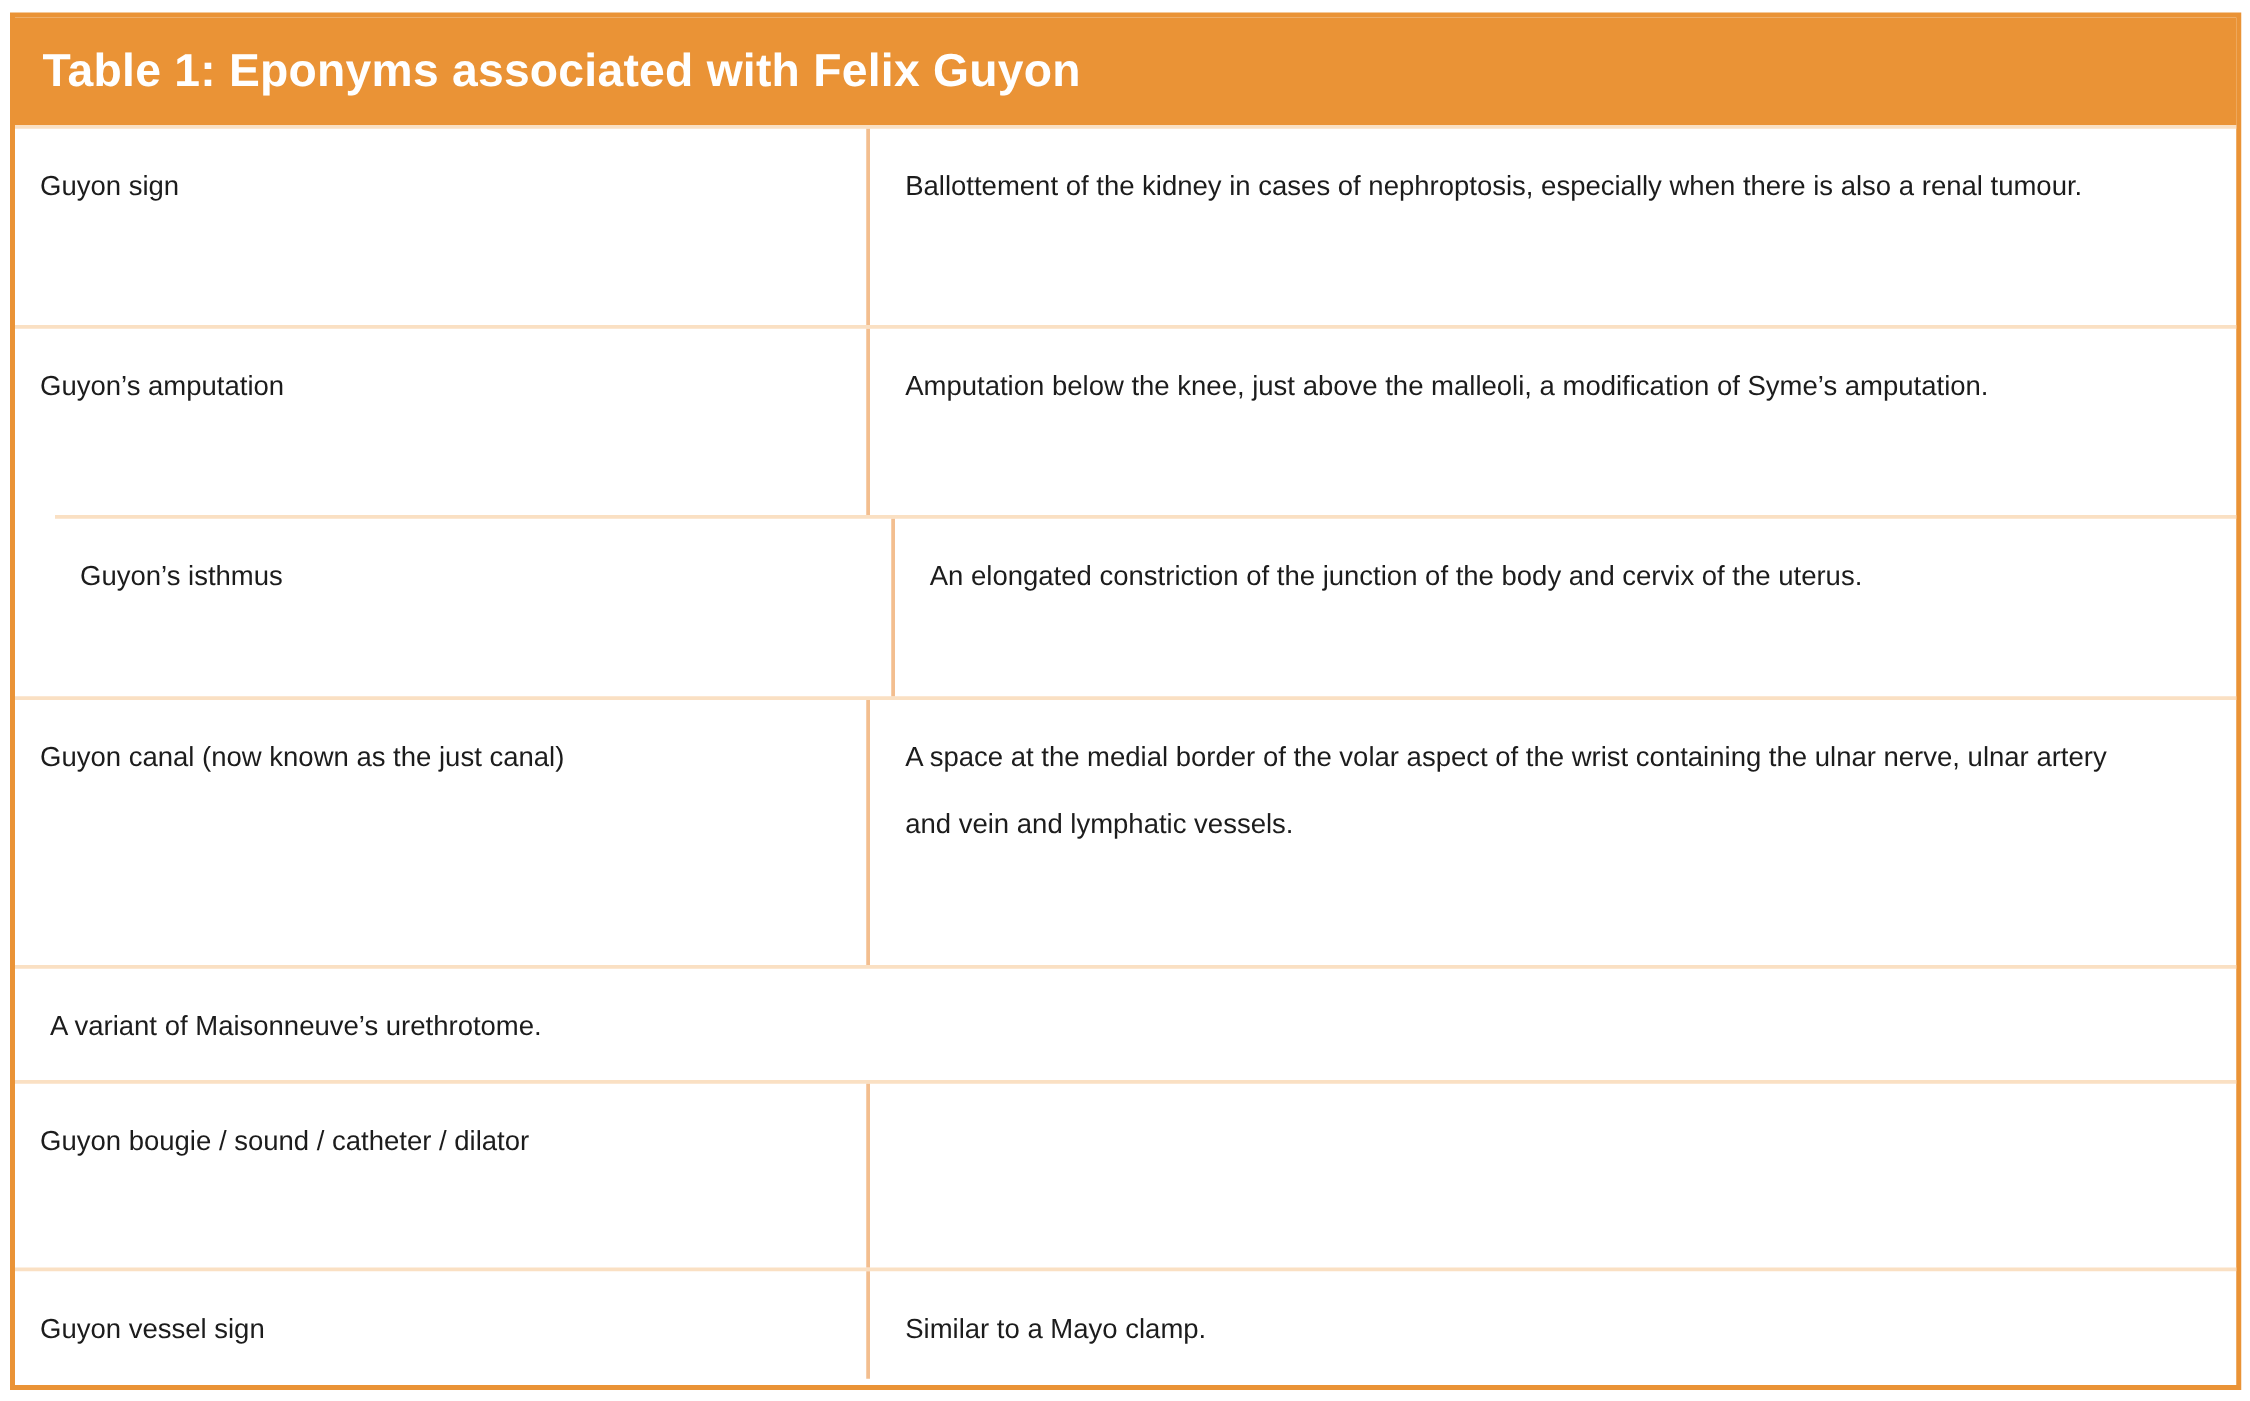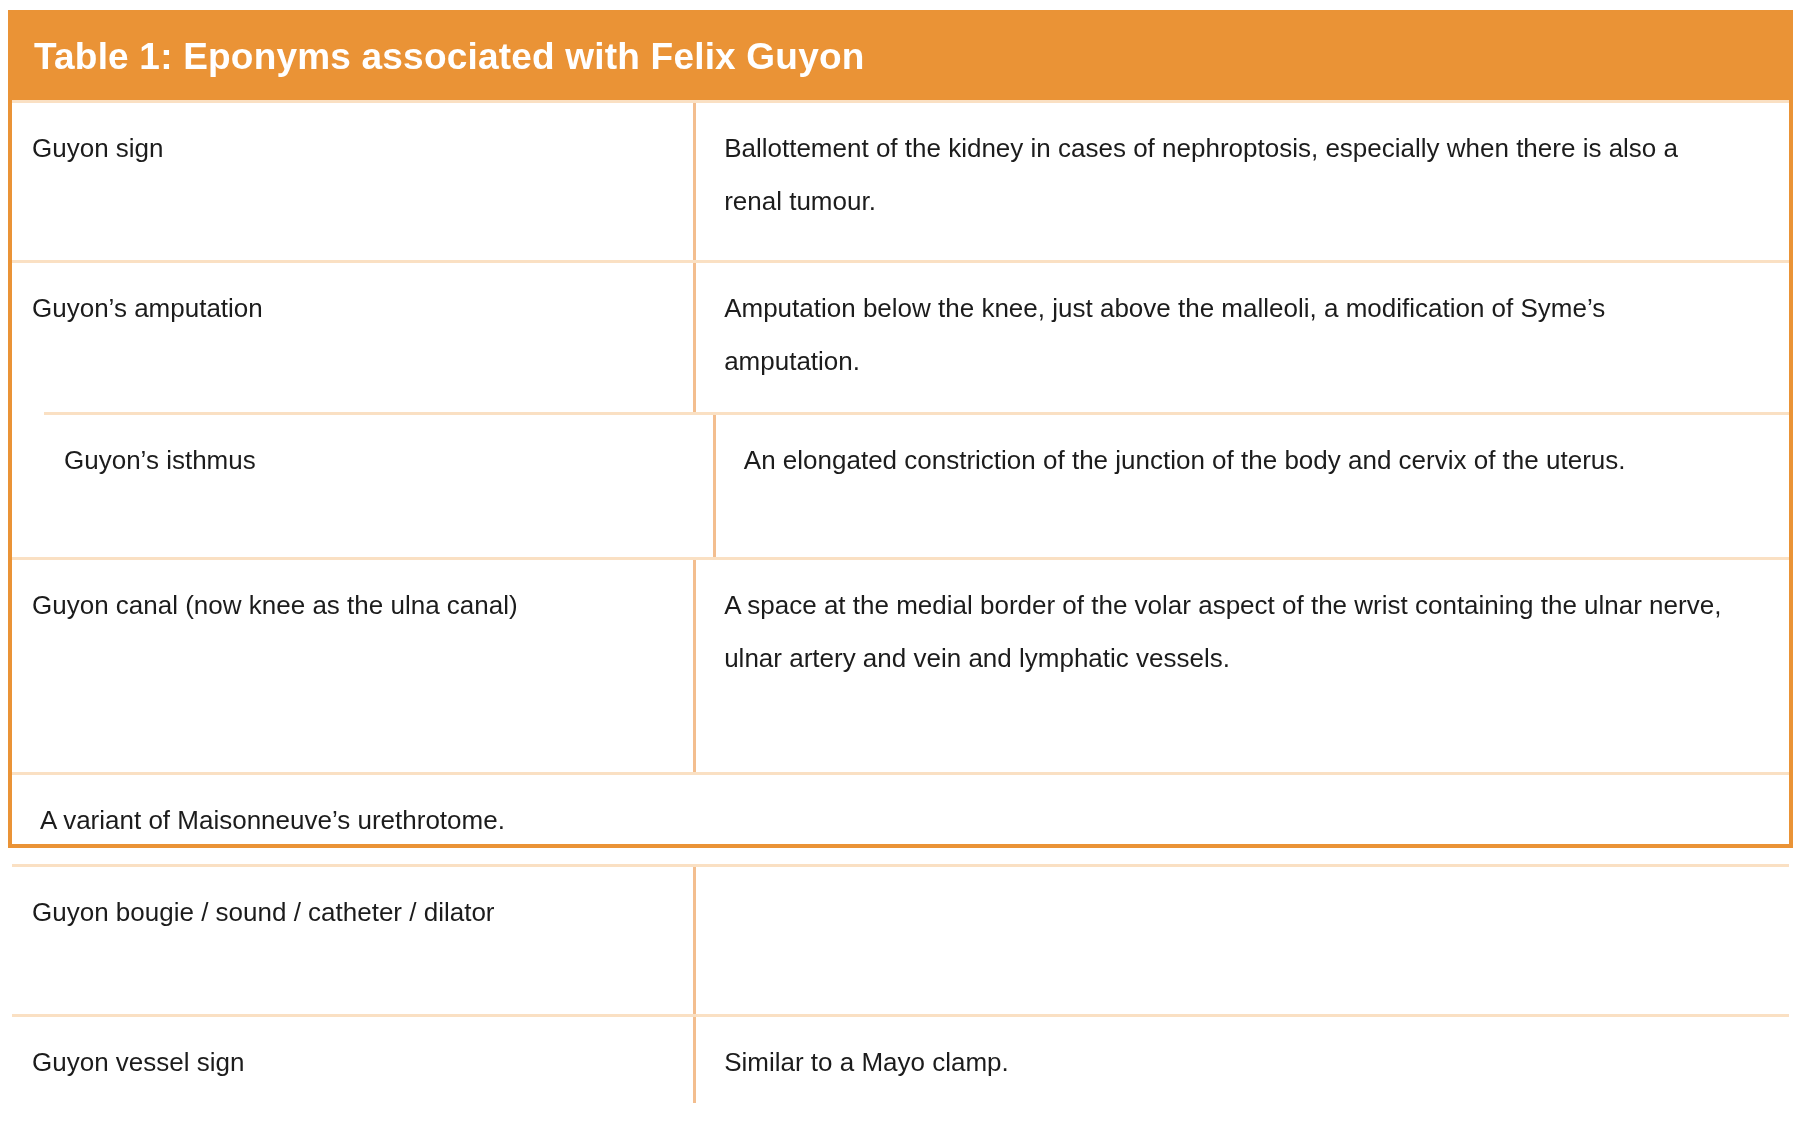--- a/index.html
+++ b/index.html
@@ -4,21 +4,21 @@
 <style>
   * { box-sizing: border-box; margin: 0; padding: 0; }
   html, body {
     width: 1800px; height: 1121px;
     background: #ffffff;
     font-family: "Liberation Sans", "DejaVu Sans", sans-serif;
   }
   .figure {
     position: absolute;
     left: 8px; top: 10px;
-    width: 1785px; height: 838px;
+    width: 1785px; height: 1102px;
     border: 4px solid var(--outer-border);
     background: #ffffff;
   }
   .table-header {
     height: 86px;
     background: var(--header-bg);
     color: var(--header-text);
     display: flex;
     align-items: center;
     padding-left: 22px;
@@ -26,21 +26,21 @@
     font-weight: bold;
     letter-spacing: 0.2px;
   }
   .row {
     display: grid;
     grid-template-columns: 38.5% 1fr;
     border-top: 3px solid var(--row-divider);
   }
   .row:first-of-type { border-top: none; }
   .cell {
-    font-size: 26px;
+    font-size: 22px;
     line-height: 53px;
     color: var(--body-text);
     padding: 19px 24px 14px 20px;
   }
   .cell.term {
     border-right: 3px solid var(--col-divider);
   }
   .cell.definition {
     padding-left: 28px;
     padding-right: 61px;
@@ -71,21 +71,21 @@
     <div class="cell term">Guyon’s amputation</div>
     <div class="cell definition">Amputation below the knee, just above the malleoli, a modification of Syme’s amputation.</div>
   </div>
 
   <div class="row r3">
     <div class="cell term">Guyon’s isthmus</div>
     <div class="cell definition">An elongated constriction of the junction of the body and cervix of the uterus.</div>
   </div>
 
   <div class="row r4">
-    <div class="cell term">Guyon canal (now knee as the ulna canal)</div>
+    <div class="cell term">Guyon canal (now known as the just canal)</div>
     <div class="cell definition">A space at the medial border of the volar aspect of the wrist containing the ulnar nerve, ulnar artery and vein and lymphatic vessels.</div>
   </div>
 
   <div class="row r5">
     <div class="cell definition">A variant of Maisonneuve’s urethrotome.</div>
   </div>
 
   <div class="row r6">
     <div class="cell term">Guyon bougie / sound / catheter / dilator</div>
   </div>

